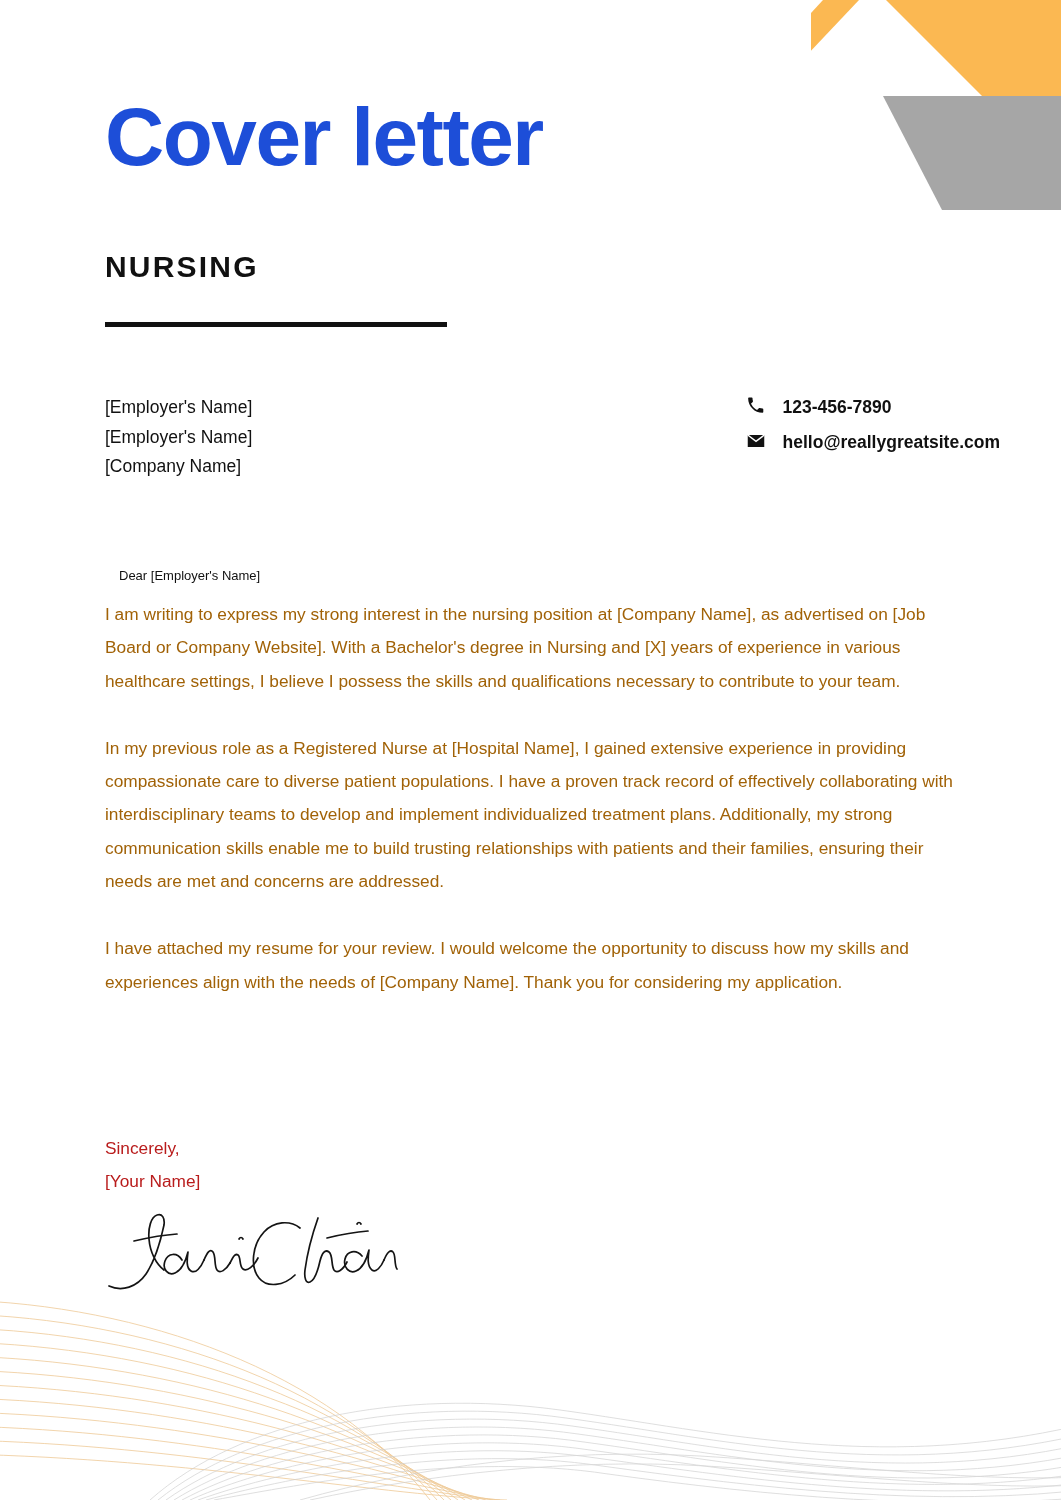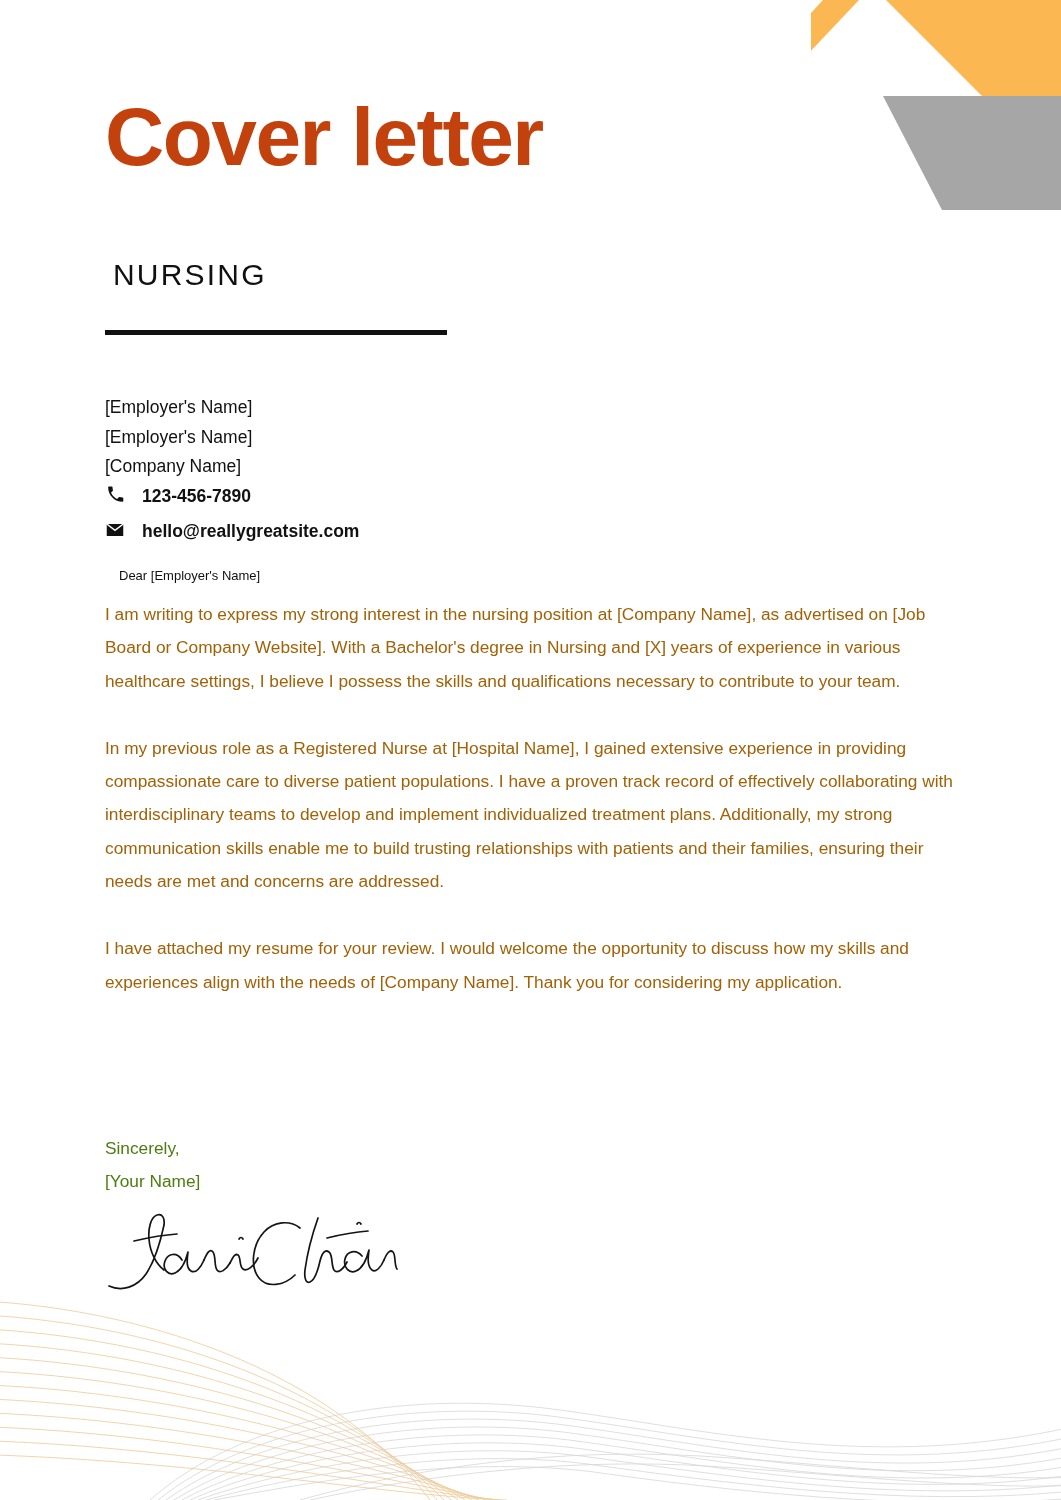--- a/index.html
+++ b/index.html
@@ -43,47 +43,46 @@
     left: 105px;
     top: 96px;
     width: 800px;
   }
   .doc-title {
     font-size: 82px;
     font-weight: 700;
     letter-spacing: -1.5px;
     line-height: 1.0;
     margin: 0;
-    color: #c2410c;
+    color: #1d4ed8;
   }
   .doc-subtitle {
     font-size: 30px;
-    font-weight: 400;
+    font-weight: 700;
     letter-spacing: 2.2px;
-    margin: 8px;
+    margin: 0;
     padding-top: 72px;
     color: #111111;
   }
   .rule {
     width: 342px;
     height: 5px;
     background: #111111;
     margin-top: 38px;
   }
 
   
   .info-row {
     position: absolute;
     left: 105px;
     top: 393px;
     width: 895px;
     display: flex;
     justify-content: space-between;
     align-items: flex-start;
-    flex-direction: column;
   }
   .employer-block {
     font-size: 17.5px;
     line-height: 29.5px;
     color: #111111;
   }
   .employer-line { white-space: nowrap; }
 
   .contact-block {
     display: flex;
@@ -129,21 +128,21 @@
     line-height: 33.3px;
     color: #a16207;
     text-align: left;
   }
   .signoff {
     position: absolute;
     left: 105px;
     top: 1132px;
     font-size: 17.3px;
     line-height: 33.3px;
-    color: #4d7c0f;
+    color: #b91c1c;
   }
   .signature {
     position: absolute;
     left: 104px;
     top: 1208px;
     width: 300px;
     height: 92px;
   }
 </style>
 </head>

